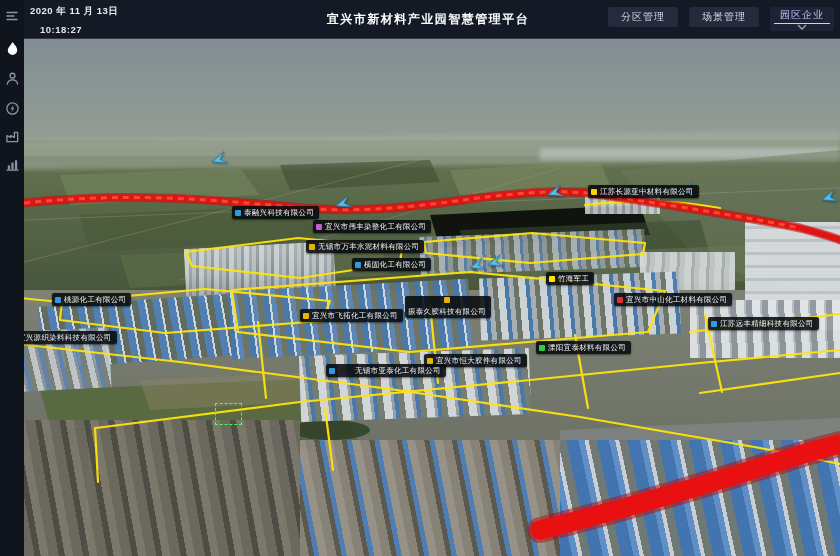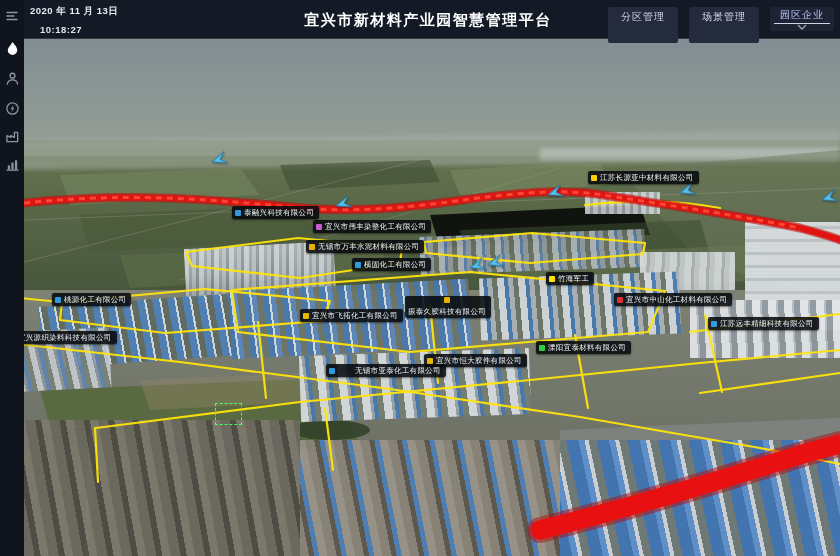--- a/index.html
+++ b/index.html
@@ -25,23 +25,23 @@
 
   .plane { position:absolute; transform:rotate(-18deg); filter:drop-shadow(0 1px 1px rgba(0,0,0,.4)); }
   #selbox { position:absolute; border:1px dashed #42ff66; background:transparent; z-index:4; }
 
   
   #header { position:absolute; top:0; left:0; right:0; height:38px; background:#141926;
     z-index:10; box-shadow:0 1px 0 rgba(0,0,0,.6); }
   #hdr-date { position:absolute; left:30px; top:5px; color:#e8ebf2; font-size:9.5px; font-weight:bold; letter-spacing:.5px; }
   #hdr-time { position:absolute; left:40px; top:24px; color:#dfe3ec; font-size:9.5px; font-weight:bold; letter-spacing:.5px; }
   #hdr-title { position:absolute; left:16px; right:0; top:11px; text-align:center; color:#ffffff;
-    font-size:15px; font-weight:bold; letter-spacing:1.5px; }
+    font-size:12px; font-weight:bold; letter-spacing:1.5px; }
   #hdr-controls { position:absolute; right:6px; top:7px; display:flex; gap:11px; align-items:flex-start; }
-  .hbtn { height:36px; line-height:20px; padding:0 13px; background:#242b3d; color:#d6dce8;
+  .hbtn { height:20px; line-height:20px; padding:0 13px; background:#242b3d; color:#d6dce8;
     font-size:10px; border-radius:2px; cursor:pointer; letter-spacing:1px; }
   #dropdown { width:64px; height:24px; background:#1e2433; border-radius:2px; padding-top:1px;
     display:flex; flex-direction:column; align-items:center; cursor:pointer; }
   #dropdown .dd-label { font-size:10px; color:#b9c2ff; letter-spacing:1px; }
   #dropdown .dd-line { width:56px; border-top:1px solid #cfd5e6; margin-top:1px; }
 
   
   #sidebar { position:absolute; left:0; top:0; bottom:0; width:24px; background:#10141d; z-index:11; }
   .sb-item { position:absolute; left:0; width:24px; height:24px; display:flex;
     align-items:center; justify-content:center; cursor:pointer; }
@@ -179,21 +179,21 @@
 
     <div id="labels">
         <div class="map-label" style="left: 232px; top: 206px;">
           <span class="label-icon" style="background: rgb(46, 154, 224);"></span>
           <span class="label-text">泰融兴科技有限公司</span>
         </div>
         <div class="map-label" style="left: 313px; top: 220px;">
           <span class="label-icon" style="background: rgb(200, 90, 208);"></span>
           <span class="label-text">宜兴市伟丰染整化工有限公司</span>
         </div>
-        <div class="map-label" style="left: 588px; top: 171px;">
+        <div class="map-label" style="left: 588px; top: 185px;">
           <span class="label-icon" style="background: rgb(255, 208, 0);"></span>
           <span class="label-text">江苏长源亚中材料有限公司</span>
         </div>
         <div class="map-label" style="left: 306px; top: 240px;">
           <span class="label-icon" style="background: rgb(232, 180, 0);"></span>
           <span class="label-text">无锡市万丰水泥材料有限公司</span>
         </div>
         <div class="map-label" style="left: 352px; top: 258px;">
           <span class="label-icon" style="background: rgb(46, 154, 224);"></span>
           <span class="label-text">横固化工有限公司</span>

